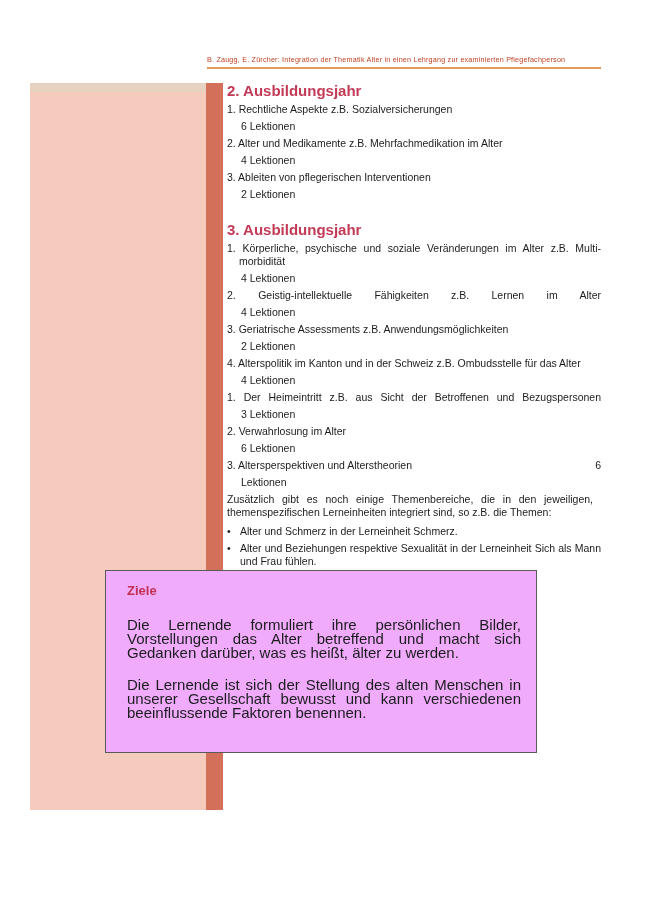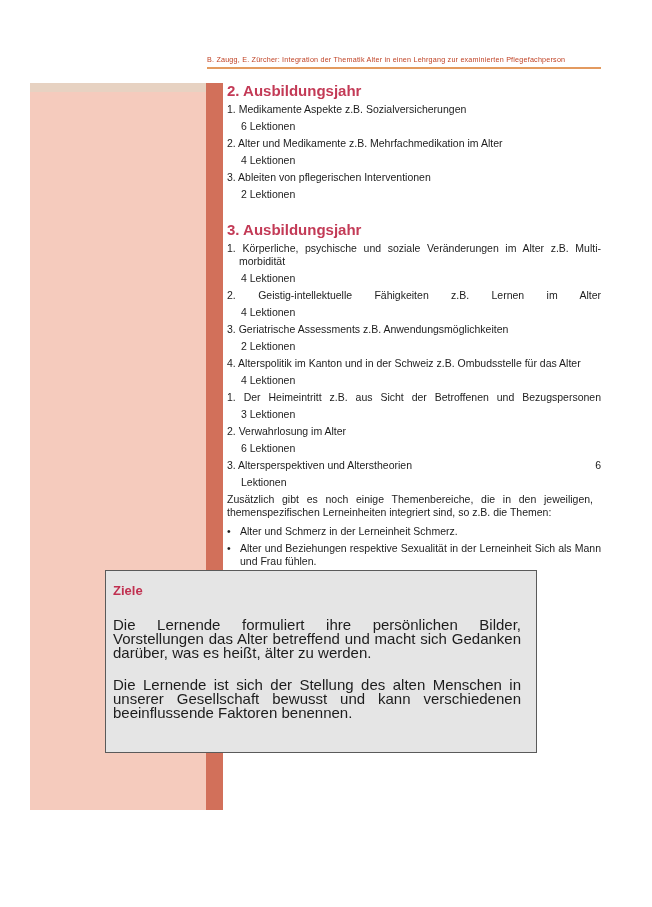--- a/index.html
+++ b/index.html
@@ -28,22 +28,22 @@
   .item.force-justify { text-align-last:justify; }
   .count-right { float:right; text-indent:0; }
   .lessons { padding-left:14px; margin:0 0 4px 0; }
   .para { text-align:justify; margin:2px 8px 6px 0; }
   .bullet-item { text-align:justify; padding-left:13px; text-indent:-13px; margin:0 0 4px 0; }
   .bullet-item::before { content:"\2022"; display:inline-block; width:13px; text-indent:0; }
 
   
   .ziele-box {
     position:absolute; left:105px; top:570px; width:432px; height:183px;
-    background:#e5e5e5; border:1px solid #5a5a5a; box-sizing:border-box;
-    padding:12px 15px 0 7px;
+    background:#f0abfc; border:1px solid #5a5a5a; box-sizing:border-box;
+    padding:12px 15px 0 21px;
   }
   .ziele-title { color:#c03050; font-weight:bold; font-size:13px; margin:0 0 20px 0; }
   .ziele-para { font-size:15px; line-height:14px; text-align:justify; margin:0 0 18px 0; }
 
   
   .lernziele { position:absolute; left:227px; top:770px; width:374px; font-size:10.5px; line-height:13px; }
   .lernziele-heading { color:#d85f7d; margin:0 0 4px 0; }
   .lernziele-text { text-align:justify; text-align-last:justify; margin:0; }
 
   
@@ -72,21 +72,21 @@
   <div class="citation">B. Zaugg, E. Zürcher: Integration der Thematik Alter in einen Lehrgang zur examinierten Pflegefachperson</div>
 
   <div class="sidebar">
     <div class="sidebar-band"></div>
   </div>
   <div class="sidebar-strip"></div>
 
   <div class="content">
 
     <div class="section-title">2. Ausbildungsjahr</div>
-    <div class="item"><span>1.</span> <span>Medikamente Aspekte z.B. Sozialversicherungen</span></div>
+    <div class="item"><span>1.</span> <span>Rechtliche Aspekte z.B. Sozialversicherungen</span></div>
     <div class="lessons">6 Lektionen</div>
     <div class="item"><span>2.</span> <span>Alter und Medikamente z.B. Mehrfachmedikation im Alter</span></div>
     <div class="lessons">4 Lektionen</div>
     <div class="item"><span>3.</span> <span>Ableiten von pflegerischen Interventionen</span></div>
     <div class="lessons">2 Lektionen</div>
 
     <div class="section-title gap">3. Ausbildungsjahr</div>
     <div class="item"><span>1.</span> <span>Körperliche, psychische und soziale Veränderungen im Alter z.B. Multi­morbidität</span></div>
     <div class="lessons">4 Lektionen</div>
     <div class="item force-justify"><span>2.</span> <span>Geistig-intellektuelle Fähigkeiten z.B. Lernen im Alter</span></div>

